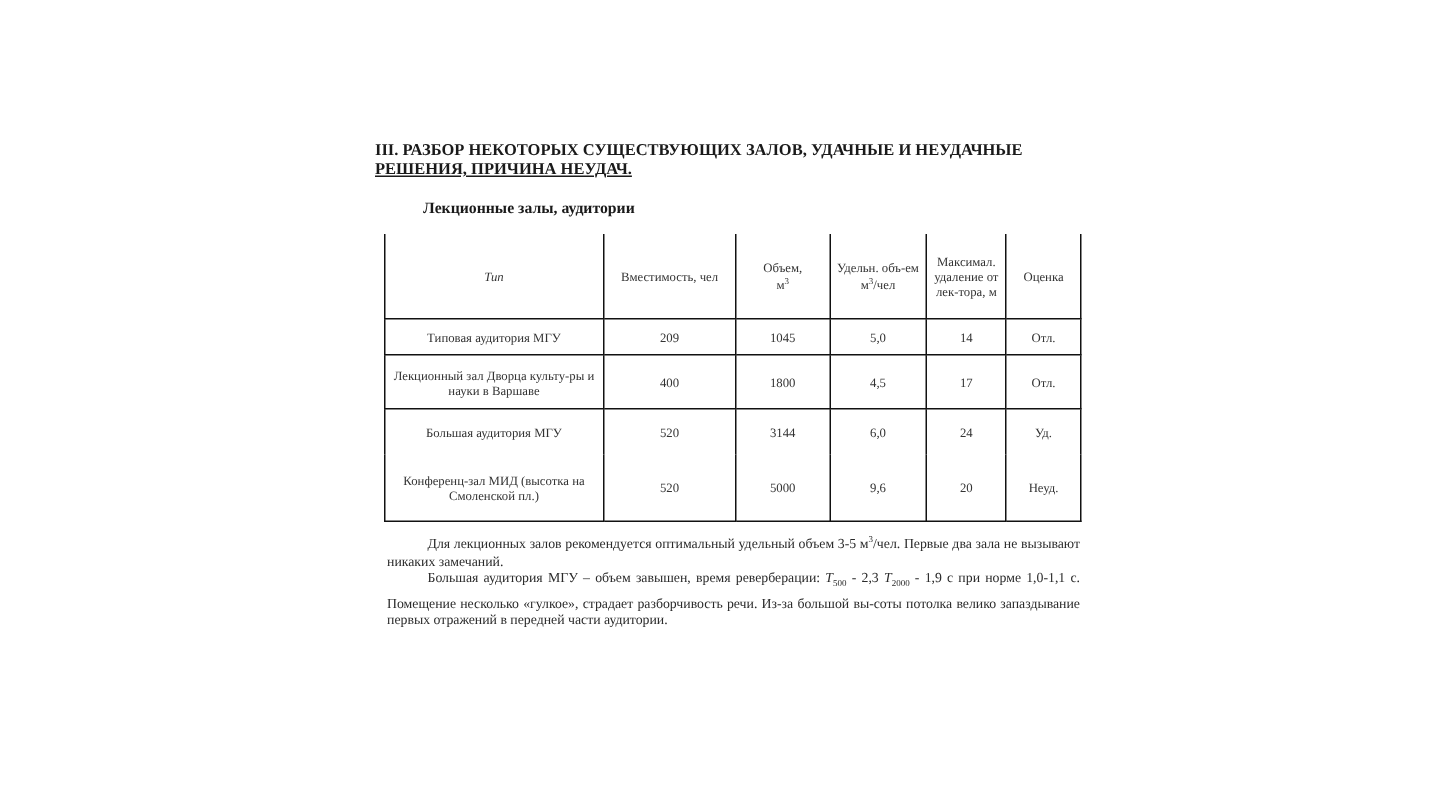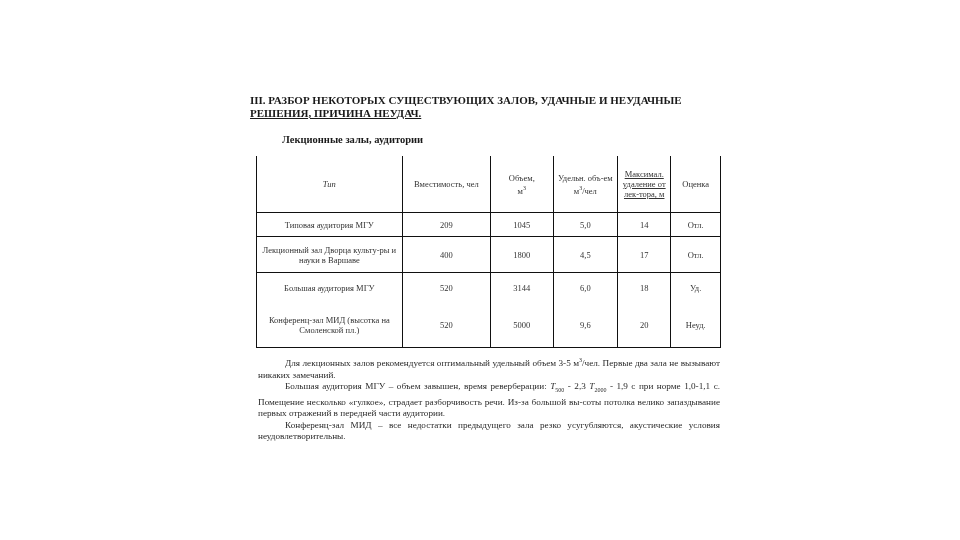--- a/index.html
+++ b/index.html
@@ -11,21 +11,21 @@
   .subtitle { position:absolute; left:282px; top:134px; font-weight:bold; font-size:10.5px; color:#1a1a1a; }
   table.t { position:absolute; left:256px; top:156px; width:465px; border-collapse:collapse;
             font-size:8.5px; line-height:10px; color:#333; }
   table.t td, table.t th { border-left:1.3px solid #111; border-right:1.3px solid #111;
             text-align:center; vertical-align:middle; padding:0 2px; font-weight:normal; }
   table.t tr.hdr th { height:56px; border-bottom:1.3px solid #111; border-top:none; }
   table.t tr.r1 td { height:23px; border-bottom:1.3px solid #111; }
   table.t tr.r2 td { height:35px; border-bottom:1.3px solid #111; }
   table.t tr.r3 td { height:30px;margin-top:28px; }
   table.t tr.r4 td { height:44px; border-bottom:1.3px solid #111;text-align:center; }
-  .c0 { width:148px;font-style:italic; } .c1 { width:86px; } .c2 { width:60px; } .c3 { width:62px; } .c4 { width:49px;text-decoration:underline; } .c5 { width:46px; }
+  .c0 { width:148px;font-style:italic; } .c1 { width:86px; } .c2 { width:60px; } .c3 { width:62px; } .c4 { width:49px; } .c5 { width:46px; }
   .body-text { position:absolute; left:258px; top:355px; width:462px; font-size:9.2px; line-height:11.6px;
                color:#2a2a2a; text-align:justify; }
   .body-text p { margin:0; }
   .body-text .ind { text-indent:27px; }
   sup { font-size:6px; }
   sub { font-size:6px; }
   i { font-style:italic; }
 </style>
 </head>
 <body>
@@ -67,31 +67,30 @@
     <td>1800</td>
     <td>4,5</td>
     <td>17</td>
     <td>Отл.</td>
   </tr>
   <tr class="r3">
     <td>Большая аудитория МГУ</td>
     <td>520</td>
     <td>3144</td>
     <td>6,0</td>
-    <td>18</td>
+    <td>24</td>
     <td>Уд.</td>
   </tr>
   <tr class="r4">
     <td>Конференц-зал МИД (высотка на Смоленской пл.)</td>
     <td>520</td>
     <td>5000</td>
     <td>9,6</td>
     <td>20</td>
     <td>Неуд.</td>
   </tr>
 </tbody>
   </table>
 
 <div class="body-text">
   <p class="ind"><span>Для лекционных залов рекомендуется оптимальный удельный объем 3-5 м</span><sup>3</sup><span>/чел. Первые два зала не вызывают никаких замечаний.</span></p>
   <p class="ind"><span>Большая аудитория МГУ – объем завышен, время реверберации: </span><i>T</i><sub>500</sub><span> - 2,3 </span><i>T</i><sub>2000</sub><span> - 1,9 с    при норме 1,0-1,1 с. Помещение несколько «гулкое», страдает разборчивость речи. Из-за большой вы-соты потолка велико запаздывание первых отражений в передней части аудитории.</span></p>
-  <p class="ind">Конференц-зал МИД – все недостатки предыдущего зала резко усугубляются, акустические условия неудовлетворительны.</p>
 </div>
 
 </body></html>

